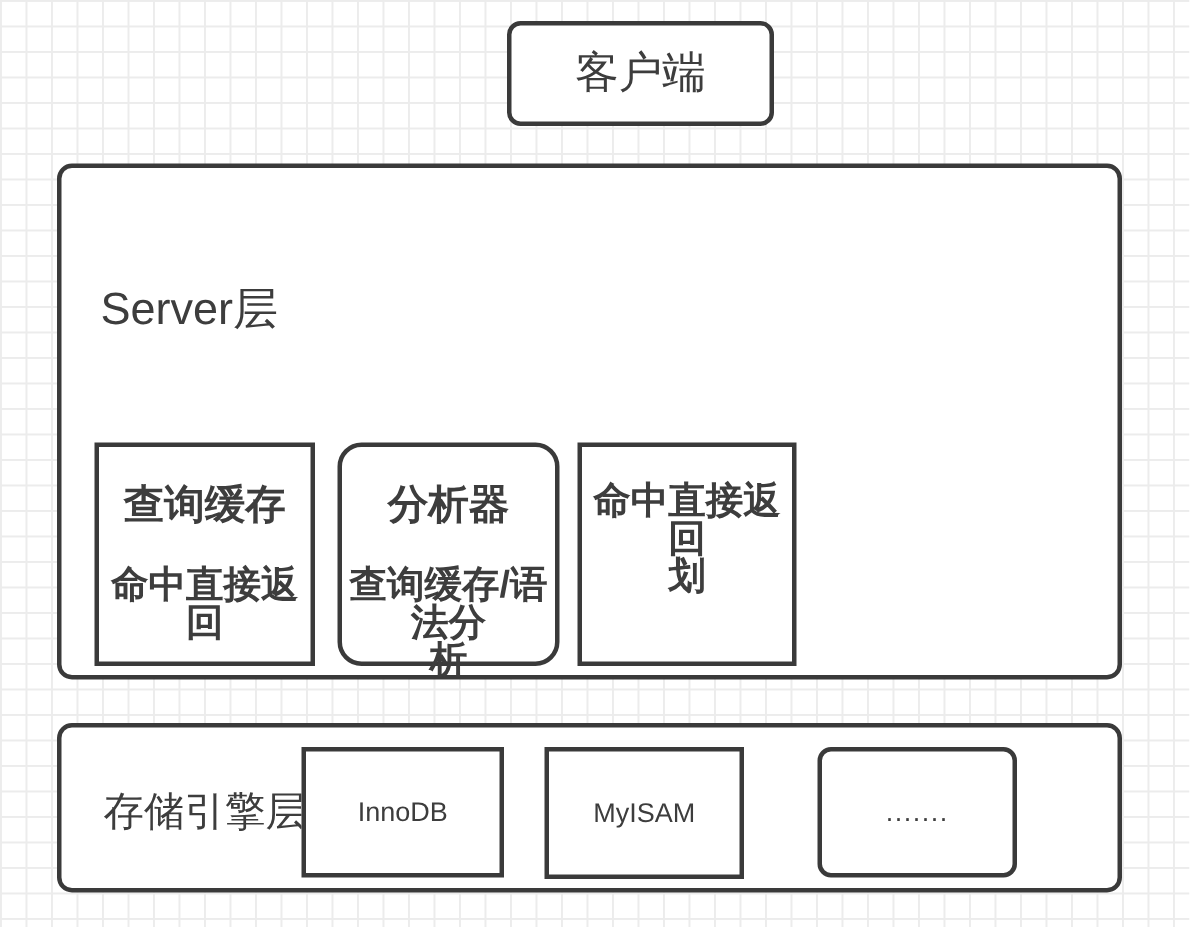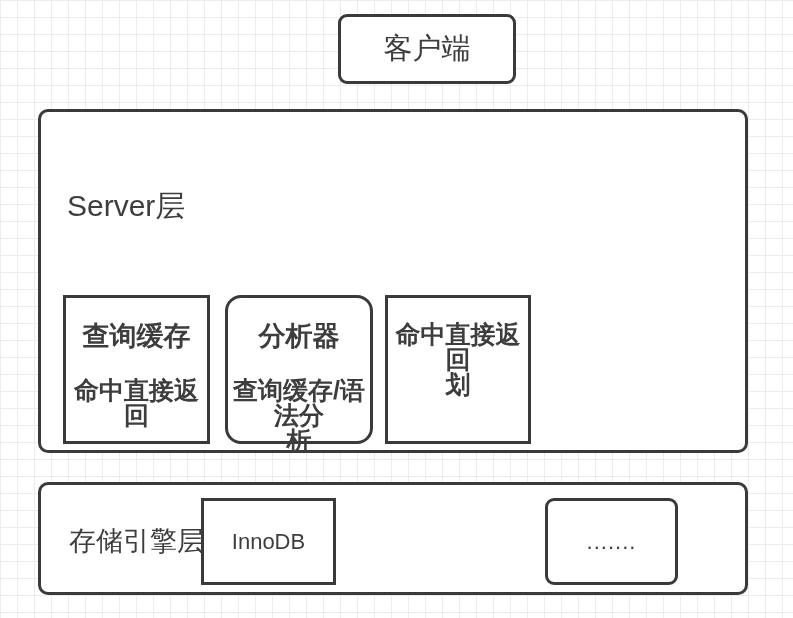--- a/index.html
+++ b/index.html
@@ -50,21 +50,21 @@
   .module-subtitle {
     margin-top: 24px;
     font-size: 25px;
     line-height: 25px;
     white-space: pre-line;
   }
 
   
   .storage-box { left: 38px; top: 482px; width: 710px; height: 113px; }
   .storage-label { position: absolute; left: 8px; top: 38px; font-size: 27px; margin-left: 20px; }
-  .engine { top: 13px; font-size: 22px; }
+  .engine { top: 13px; font-size: 18px; }
   .engine-0 { left: 160px; width: 135px; height: 87px; }
   .engine-1 { left: 322px; width: 133px; height: 88px; }
   .engine-2 { left: 504px; width: 133px; height: 87px; letter-spacing: 1px; }
 </style>
 </head>
 <body>
 
 <div class="canvas">
 
   <div class="box rounded center-flex client-box">
@@ -93,19 +93,22 @@
 
   </div>
 
   <div class="box rounded-lg storage-box">
     <div class="storage-label">存储引擎层</div>
 
     <div class="box center-flex engine engine-0">
       <span>InnoDB</span>
     </div>
 
+    <div class="box center-flex engine engine-1">
+      <span>MyISAM</span>
+    </div>
 
     <div class="box rounded center-flex engine engine-2">
       <span>.......</span>
     </div>
   </div>
 
 </div>
 
 </body></html>

